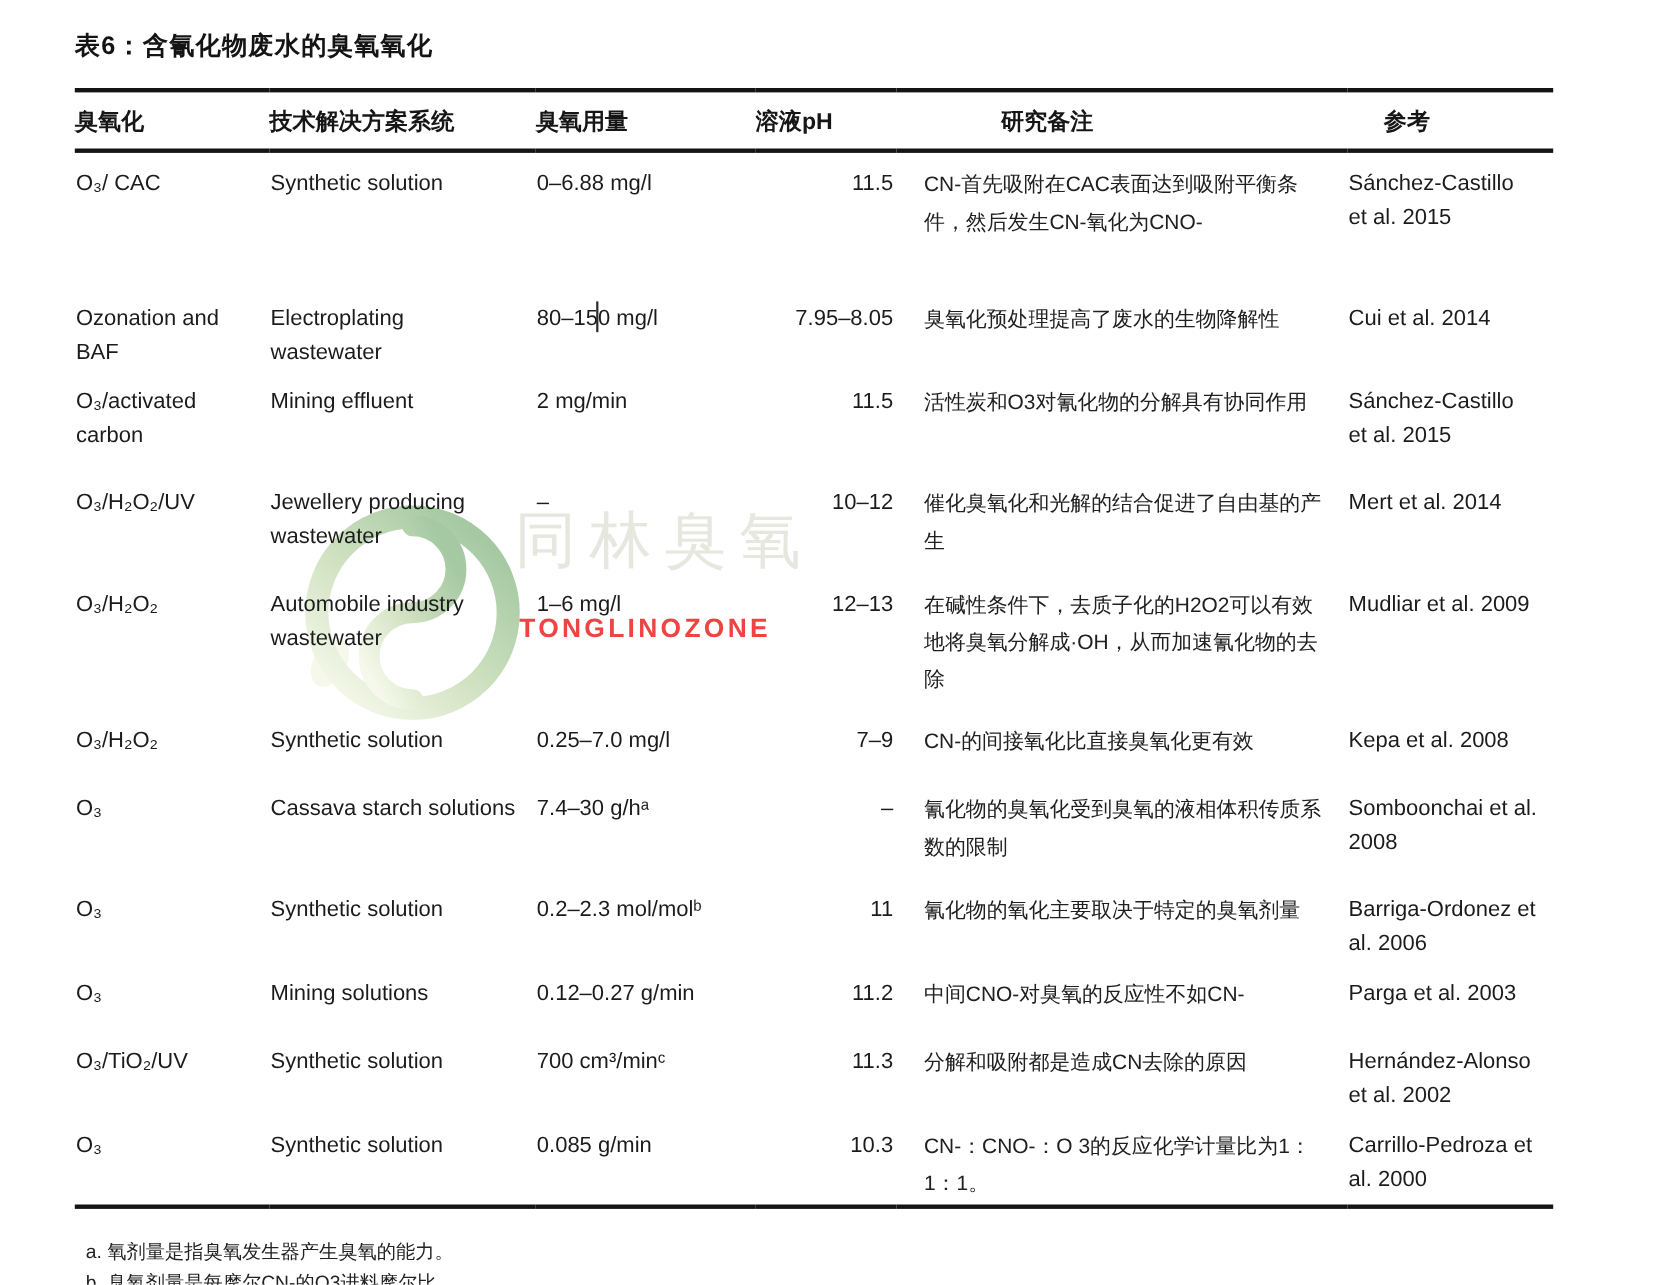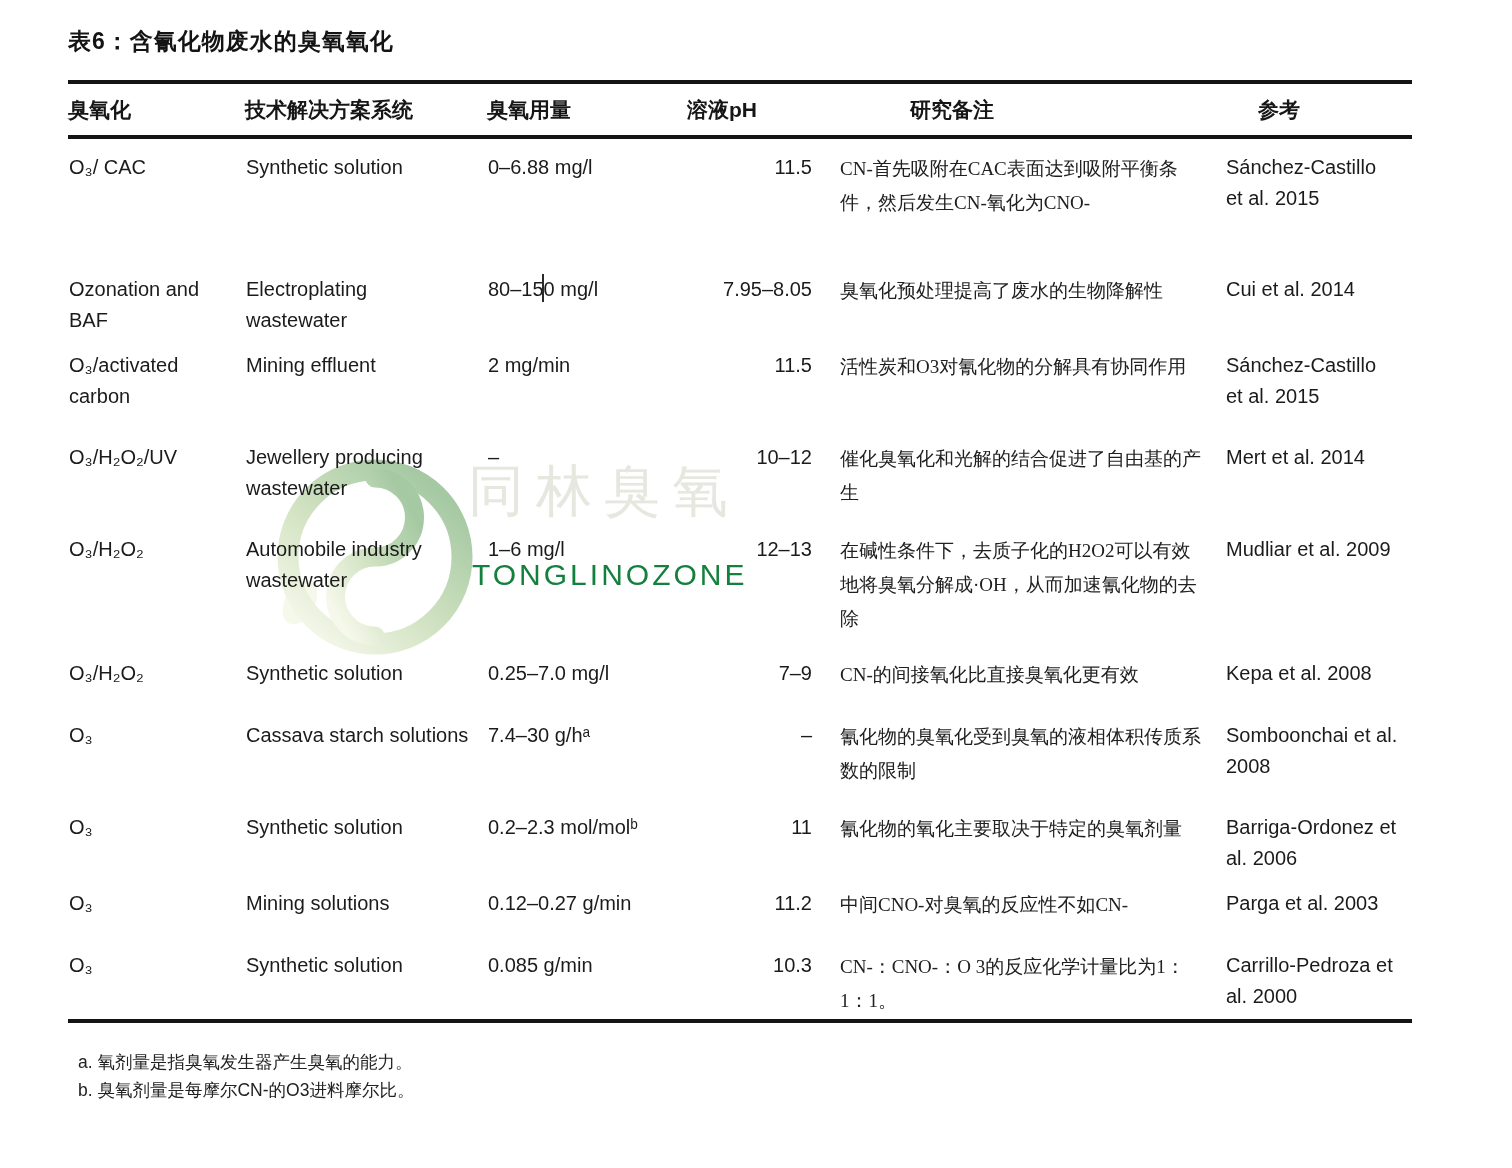--- a/index.html
+++ b/index.html
@@ -14,21 +14,21 @@
   
   .watermark-layer { position:absolute; inset:0; z-index:0; }
   .wm-logo { position:absolute; left:268px; top:450px; opacity:0.5; }
   .wm-cn {
     position:absolute; left:468px; top:454px;
     font-size:56px; letter-spacing:12px; color:#e6e8e0; font-weight:400;
     white-space:nowrap;
   }
   .wm-en {
     position:absolute; left:472px; top:558px;
-    font-size:30px; letter-spacing:3px; color:#15803d; font-weight:400;
+    font-size:24px; letter-spacing:3px; color:#ef4444; font-weight:700;
     white-space:nowrap;
   }
 
   .content { position:relative; z-index:1; padding:26px 0 0 68px; }
 
   .title {
     font-size:23px; font-weight:700; margin:0 0 23px 0;
     letter-spacing:1px; color:#141414;
   }
 
@@ -47,21 +47,21 @@
   thead th.note-h { padding-left:95px; }
   thead th.ref-h { padding-left:33px; }
 
   tbody td {
     vertical-align:top; padding-top:13px; font-size:20px;
     line-height:31px; color:#1b1b1b; padding-right:14px;
   }
   td.ph { text-align:right; padding-right:3px; }
   td.dose { position:relative; }
   td.note {
-    font-family:Liberation Serif, serif;
+    font-family:Liberation Sans, sans-serif;
     font-size:19px; line-height:34px; padding-left:25px; padding-right:18px;
     color:#202020;
   }
   td.ref { line-height:31px; }
 
   tr.r1 { height:124px; } tr.r2 { height:64px; }  tr.r3 { height:92px; }
   tr.r4 { height:92px; }  tr.r5 { height:124px; } tr.r6 { height:62px; }
   tr.r7 { height:92px; }  tr.r8 { height:62px; }  tr.r9 { height:62px; }
   tr.r10 { height:62px; } tr.r11 { height:70px; }
 
@@ -185,20 +185,28 @@
           <td class="ref">Barriga-Ordonez et al. 2006</td>
         </tr>
         <tr class="r9">
           <td>O₃</td>
           <td>Mining solutions</td>
           <td class="dose">0.12–0.27 g/min</td>
           <td class="ph">11.2</td>
           <td class="note">中间CNO-对臭氧的反应性不如CN-</td>
           <td class="ref">Parga et al. 2003</td>
         </tr>
+        <tr class="r10">
+          <td>O₃/TiO₂/UV</td>
+          <td>Synthetic solution</td>
+          <td class="dose">700 cm³/minᶜ</td>
+          <td class="ph">11.3</td>
+          <td class="note">分解和吸附都是造成CN去除的原因</td>
+          <td class="ref">Hernández-Alonso et al. 2002</td>
+        </tr>
         <tr class="r11">
           <td>O₃</td>
           <td>Synthetic solution</td>
           <td class="dose">0.085 g/min</td>
           <td class="ph">10.3</td>
           <td class="note">CN-：CNO-：O 3的反应化学计量比为1：1：1。</td>
           <td class="ref">Carrillo-Pedroza et al. 2000</td>
         </tr>
       </tbody>
     </table>

